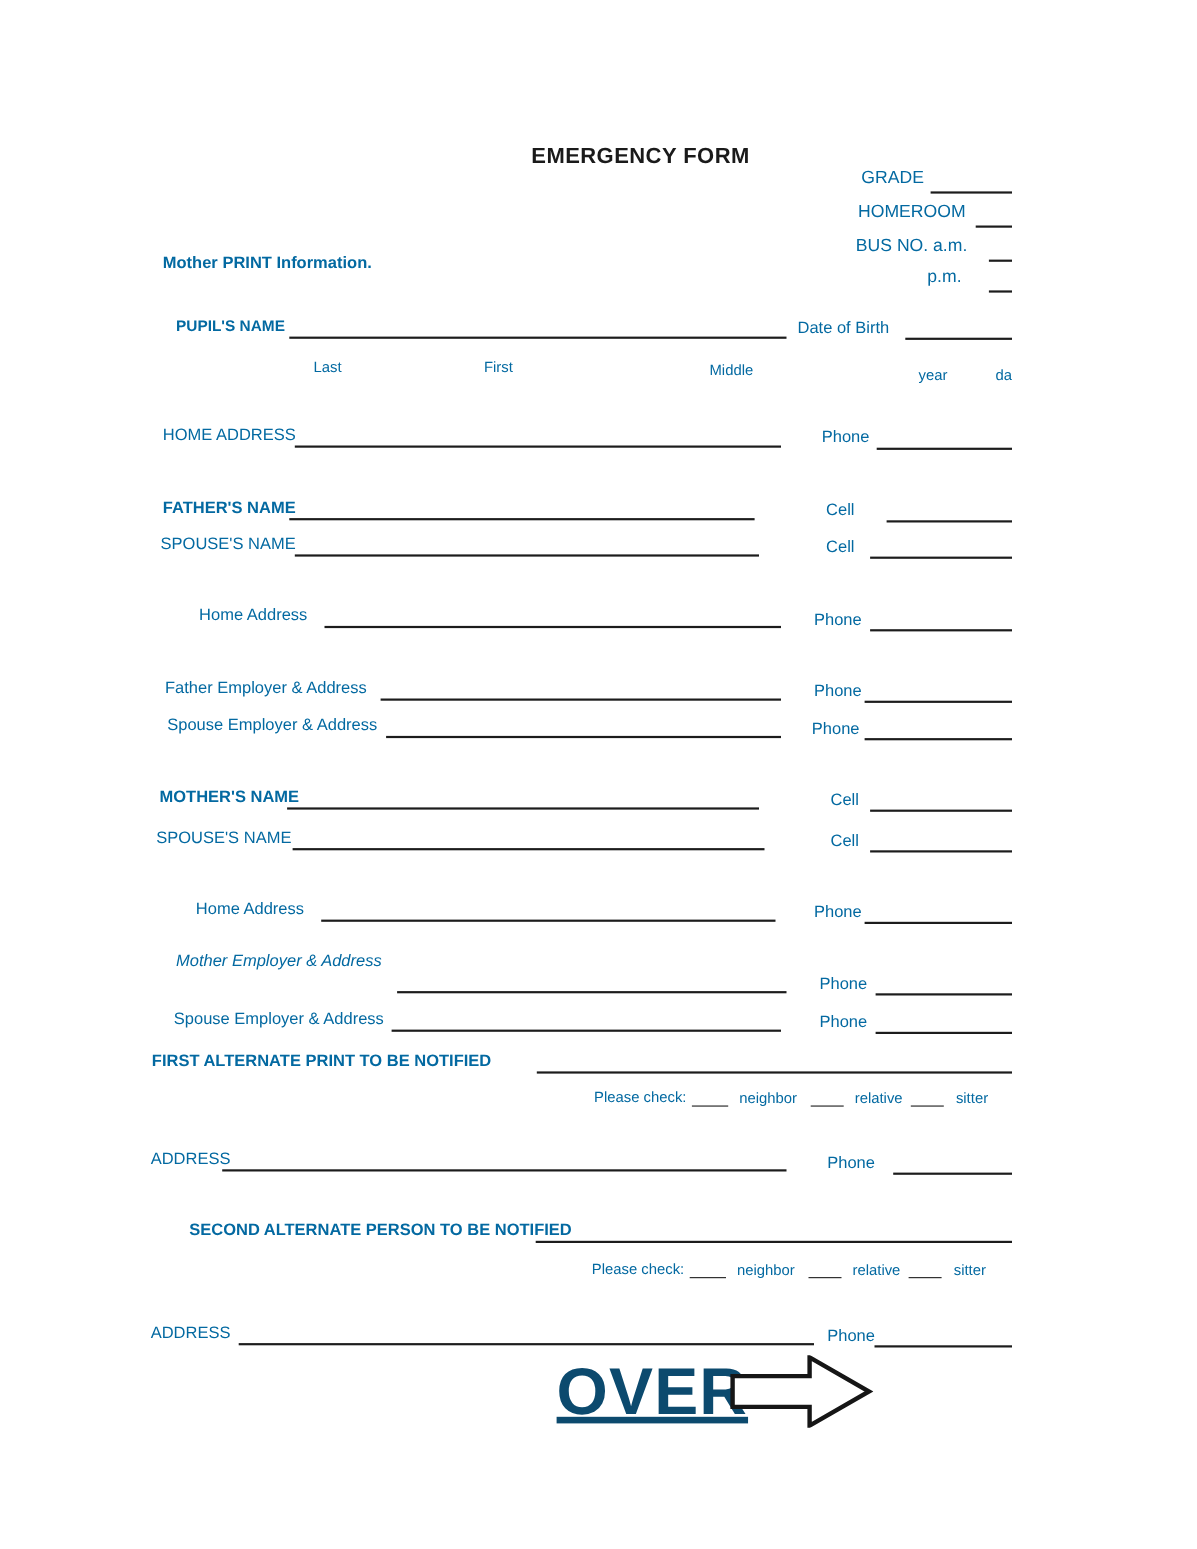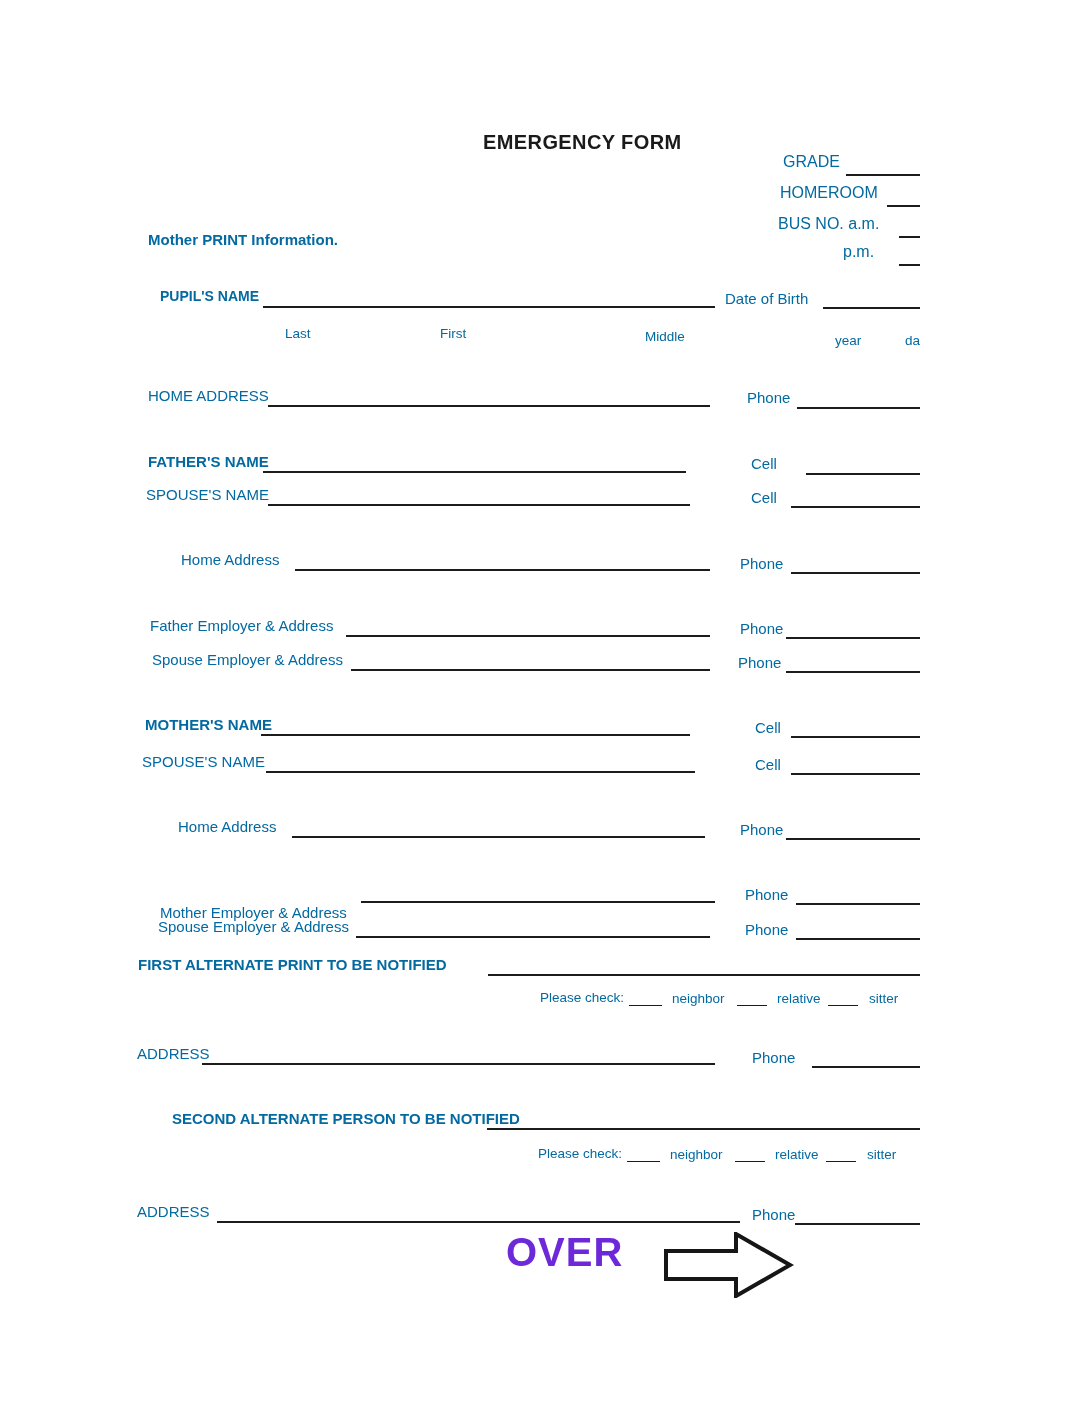--- a/index.html
+++ b/index.html
@@ -10,21 +10,21 @@
     font-family:"Liberation Sans","DejaVu Sans",sans-serif;
     color:#1a1a1a;
     overflow:hidden;
   }
   .lbl{position:absolute;font-size:15px;white-space:nowrap;color:#0369a1;}
   .b{font-weight:bold;}
   .sm{font-size:13.5px;}
   .line{position:absolute;height:0;border-bottom:2px solid #1c1c1c;}
   .thin{border-bottom-width:1.6px;}
   .title{position:absolute;font-size:20px;font-weight:bold;letter-spacing:0.4px;}
-  .over{position:absolute;font-size:40px;font-weight:bold;letter-spacing:1px;color:#6d28d9;}
+  .over{position:absolute;font-size:60px;font-weight:bold;letter-spacing:1px;color:#0c4a6e;text-decoration:underline;}
   .arrow{position:absolute;}
 </style>
 </head>
 <body>
 
 <div class="page">
 
   <div class="title" style="left:483px;top:131px;">EMERGENCY FORM</div>
 
   <div class="lbl" style="left:783px;top:153px;font-size:16px;">GRADE</div>
@@ -91,21 +91,21 @@
   <div class="lbl" style="left:142px;top:753px;">SPOUSE'S NAME</div>
   <div class="line" style="left:266px;top:771px;width:429px;"></div>
   <div class="lbl" style="left:755px;top:756px;">Cell</div>
   <div class="line" style="left:791px;top:773px;width:194px;"></div>
 
   <div class="lbl" style="left:178px;top:818px;">Home Address</div>
   <div class="line" style="left:292px;top:836px;width:413px;"></div>
   <div class="lbl" style="left:740px;top:821px;">Phone</div>
   <div class="line" style="left:786px;top:838px;width:199px;"></div>
 
-  <div class="lbl" style="left:160px;top:904px;">Mother Employer &amp; Address</div>
+  <div class="lbl" style="left:160px;top:865px;font-style:italic;">Mother Employer &amp; Address</div>
   <div class="line" style="left:361px;top:901px;width:354px;"></div>
   <div class="lbl" style="left:745px;top:886px;">Phone</div>
   <div class="line" style="left:796px;top:903px;width:194px;"></div>
 
   <div class="lbl" style="left:158px;top:918px;">Spouse Employer &amp; Address</div>
   <div class="line" style="left:356px;top:936px;width:354px;"></div>
   <div class="lbl" style="left:745px;top:921px;">Phone</div>
   <div class="line" style="left:796px;top:938px;width:189px;"></div>
 
   <div class="lbl b" style="left:138px;top:956px;">FIRST ALTERNATE PRINT TO BE NOTIFIED</div>

